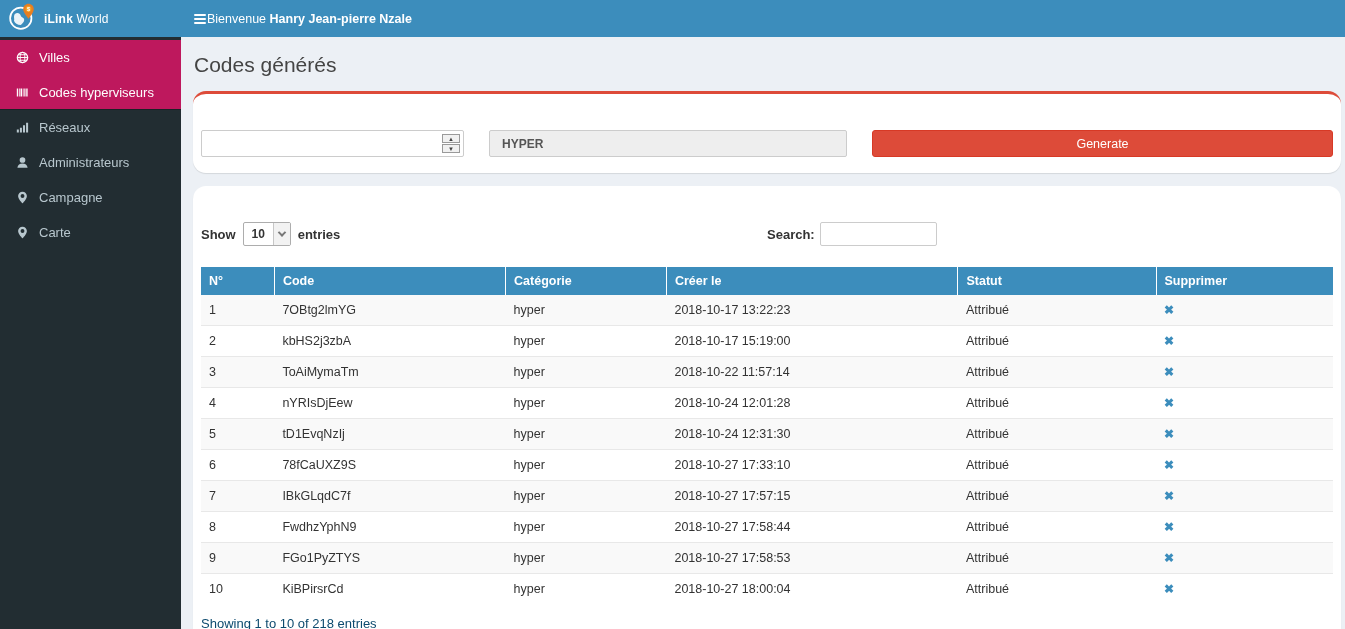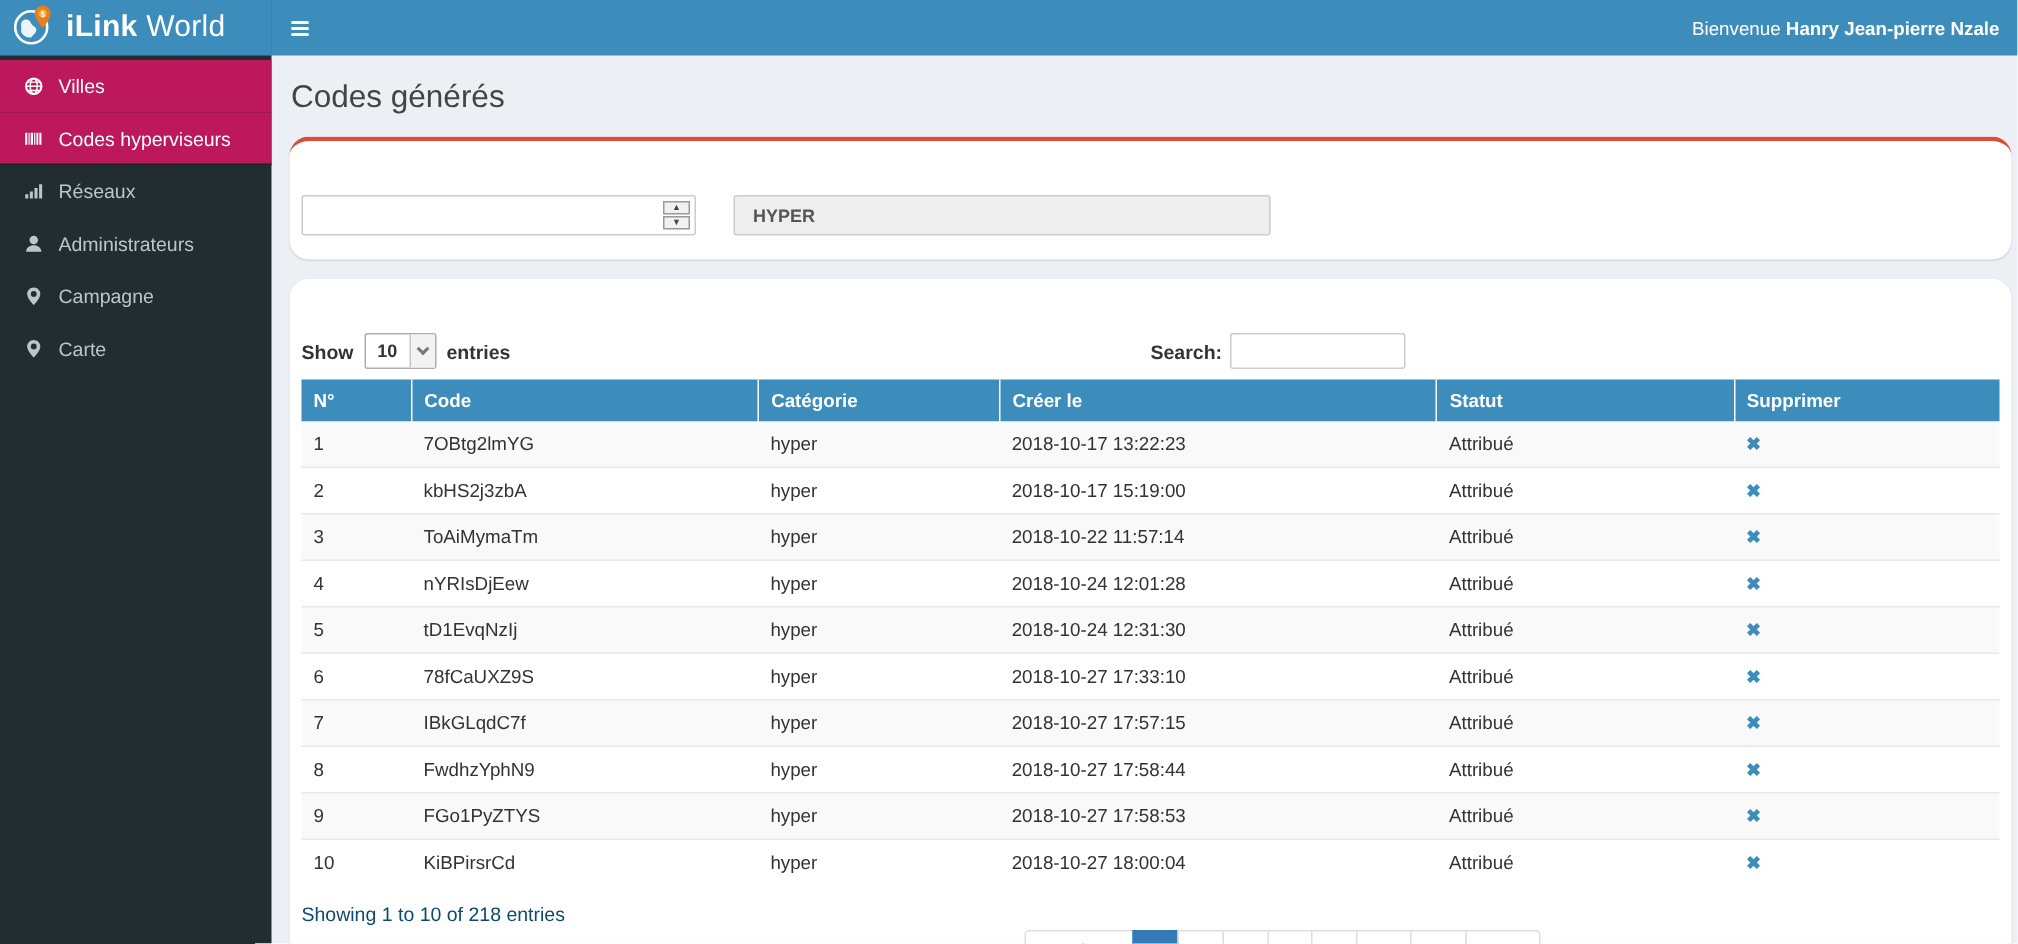--- a/index.html
+++ b/index.html
@@ -2,52 +2,52 @@
 <html><head>
 <meta charset="utf-8">
 <style>
   * { margin:0; padding:0; box-sizing:border-box; }
   html,body { width:1345px; height:629px; overflow:hidden; }
   body { font-family:"Liberation Sans", sans-serif; background:#ecf0f5; position:relative; }
 
   
   .sidebar { position:absolute; left:0; top:0; width:181px; height:629px; background:#222d32; z-index:20; }
   .logo { height:37px; background:#3c8dbc; display:flex; align-items:center; gap:7px; padding:0 8px; color:#fff; cursor:pointer; }
-  .logo-text { font-size:20px; letter-spacing:.2px; white-space:nowrap; }
+  .logo-text { font-size:12px; letter-spacing:.2px; white-space:nowrap; }
   .logo-text b { font-weight:700; }
   .menu { list-style:none; padding-top:3px; }
   .menu li { display:flex; align-items:center; gap:10px; height:35px; padding:0 15px; color:#b8c7ce; font-size:13px; cursor:pointer; }
   .menu li.highlighted { background:#be185d; color:#fdfdfd; }
   .menu li:nth-child(2).highlighted { box-shadow:inset 0 -1px 0 #1a2226; }
   .menu .mi { width:14px; height:14px; flex:none; display:flex; align-items:center; justify-content:center; }
   .menu svg { width:13px; height:13px; }
 
   
-  .navbar { position:absolute; left:181px; right:0; top:0; height:37px; background:#3c8dbc; display:flex; align-items:center; justify-content:space-between; padding:0 12px; z-index:10; }
+  .navbar { position:absolute; left:181px; right:0; top:0; height:37px; background:#3c8dbc; display:flex; align-items:center; padding:0 12px; z-index:10; }
   .hamburger { width:14px; display:flex; flex-direction:column; gap:2px; cursor:pointer; padding:4px 1px; }
   .hamburger span { display:block; height:2px; background:#fff; border-radius:1px; }
   .welcome { color:#fff; font-size:12.5px; }
   .welcome b { font-weight:700; }
 
   
   .content { position:absolute; left:181px; top:37px; width:1164px; height:592px; padding:10px 4px 0 12px; }
   h1.page-title { font-size:21px; font-weight:400; color:#444; margin:6px 0 14px 1px; }
 
   .box { background:#fff; border-radius:13px; box-shadow:0 1px 1px rgba(0,0,0,.1); }
   .box-generator { border-top:3px solid #dd4b39; padding:36px 8px 16px 8px; }
   .form-row { display:flex; gap:25px; }
   .qty-wrap { position:relative; width:263px; flex:none; }
   .qty-wrap input { width:100%; height:27px; border:1px solid #ccc; border-radius:2px; padding:0 26px 0 8px; font:12.5px "Liberation Sans",sans-serif; color:#333; background:#fff; }
   .spinners { position:absolute; top:4px; right:4px; bottom:4px; width:18px; display:flex; flex-direction:column; gap:1px; }
   .spinners .sp { flex:1; border:1px solid #9a9a9a; background:#f1f1f1; font-size:6px; line-height:1; color:#444; display:flex; align-items:center; justify-content:center; cursor:pointer; }
   .cat-input { width:358px; flex:none; height:27px; background:#eee; border:1px solid #ccc; border-radius:2px; color:#555; font-weight:700; font-size:12px; padding:0 12px; font-family:"Liberation Sans",sans-serif; }
   .btn-generate { flex:1; height:27px; background:#dd4b39; border:1px solid #d73925; border-radius:3px; color:#fff; font-size:12.5px; font-family:"Liberation Sans",sans-serif; cursor:pointer; }
 
   .box-table { margin-top:13px; padding:36px 8px 60px 8px; min-height:480px; position:relative; }
-  .table-controls { display:flex; align-items:center; margin-bottom:7px; }
+  .table-controls { display:flex; align-items:center; margin-bottom:21px; }
   .length-ctl { display:flex; align-items:center; gap:7px; font-size:13px; font-weight:700; color:#333; flex:1; }
   .select-box { width:48px; height:24px; border:1px solid #adadad; border-radius:2px; background:#fff; display:flex; align-items:center; cursor:pointer; }
   .select-box .val { flex:1; text-align:center; font-size:12px; font-weight:700; color:#333; }
   .select-box .dd { width:17px; height:100%; border-left:1px solid #c7c7c7; background:#f2f2f2; display:flex; align-items:center; justify-content:center; }
   .chev { width:6px; height:6px; border-left:2px solid #777; border-bottom:2px solid #777; transform:rotate(-45deg) translate(1px,-1px); }
   .filter-ctl { width:50%; display:flex; align-items:center; gap:5px; font-size:13px; font-weight:700; color:#333; }
   .filter-ctl input { width:117px; height:24px; border:1px solid #ccc; border-radius:2px; padding:0 6px; font:12.5px "Liberation Sans",sans-serif; }
 
   table.codes { width:100%; border-collapse:collapse; }
   table.codes thead th { background:#3c8dbc; color:#fff; font-size:12.5px; font-weight:700; text-align:left; padding:7px 8px; border-right:1px solid #fff; cursor:pointer; }
@@ -157,20 +157,21 @@
     <section class="box box-generator">
       <div class="form-row">
         <div class="qty-wrap">
           <input type="text" value="" style="">
           <div class="spinners">
             <div class="sp">▲</div>
             <div class="sp">▼</div>
           </div>
         </div>
         <input type="text" class="cat-input" readonly="" value="HYPER" style="">
+        <button class="btn-generate">Generate</button>
       </div>
     </section>
 
     <section class="box box-table">
       <div class="table-controls">
         <div class="length-ctl">
           <span>Show</span>
           <div class="select-box">
             <span class="val">10</span>
             <span class="dd">

